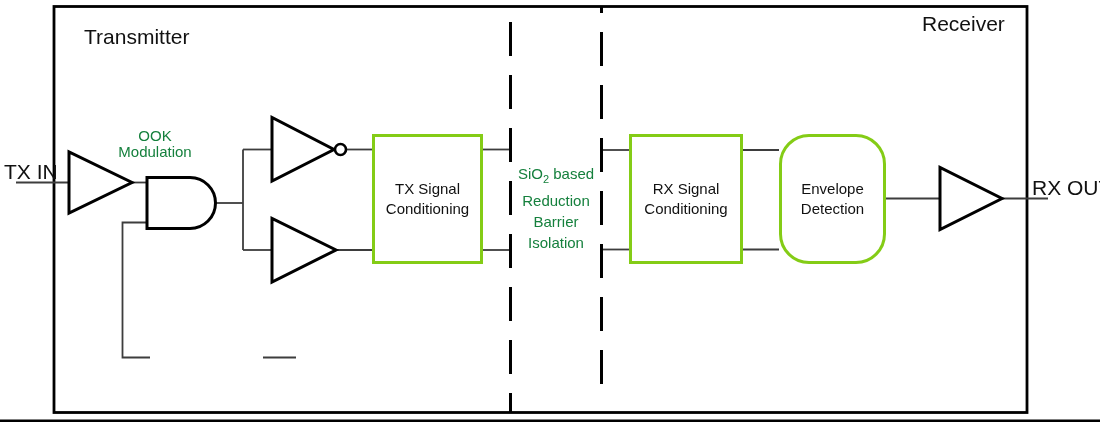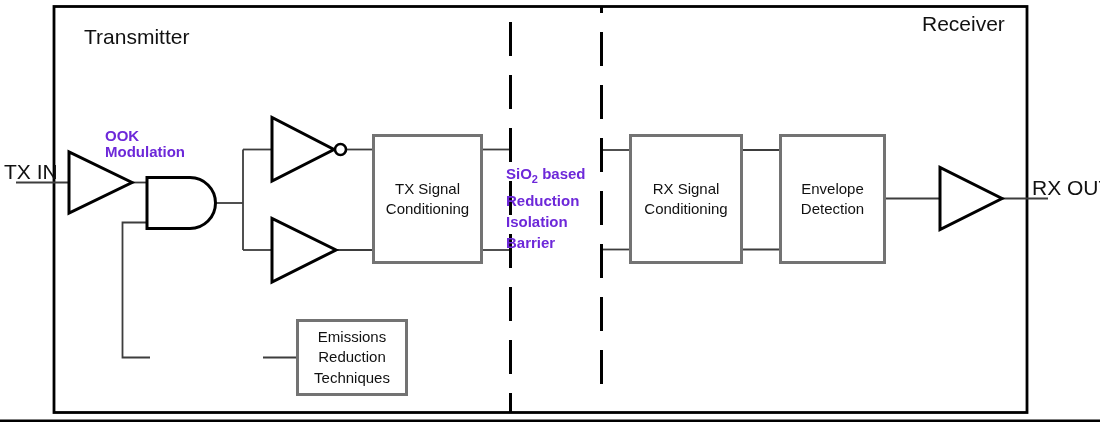--- a/index.html
+++ b/index.html
@@ -15,54 +15,53 @@
   }
 
   svg.layer {
     position: absolute;
     left: 0; top: 0;
     width: 1100px; height: 423px;
   }
 
   .block {
     position: absolute;
-    border: 3px solid #737373;
+    border: 3px solid #84cc16;
     background: #fff;
     display: flex;
     align-items: center;
     justify-content: center;
     text-align: center;
     font-size: 15px;
     line-height: 1.35;
     color: #111;
     padding: 2px;
   }
   #box-tx-signal   { left: 372px; top: 134px; width: 111px; height: 130px; }
   #box-rx-signal   { left: 629px; top: 134px; width: 114px; height: 130px; text-align: center; }
-  #box-envelope    { left: 779px; top: 134px; width: 107px; height: 130px; }
+  #box-envelope    { left: 779px; top: 134px; width: 107px; height: 130px; border-radius: 30px; }
   #box-oscillator  { left: 150px; top: 320px; width: 113px; height:  74px; }
   #box-emissions   { left: 296px; top: 319px; width: 112px; height:  77px; }
 
   .lbl {
     position: absolute;
     font-size: 21px;
     color: #111;
     white-space: nowrap;
   }
   #lbl-transmitter { left: 84px;  top: 25px; }
   #lbl-receiver    { left: 922px; top: 12px; }
   #lbl-tx-in       { left: 4px;   top: 160px; }
   #lbl-rx-out      { left: 1032px; top: 176px; }
 
   .lbl-multi {
     position: absolute;
     font-size: 15px;
-    color: #6d28d9;
-    text-align: left;
-    font-weight: bold;
+    color: #15803d;
+    text-align: center;
   }
   #lbl-ook {
     left: 105px; top: 128px; width: 100px;
     line-height: 16px;
   }
   #lbl-ook span { display: block; }
 
   #lbl-barrier {
     left: 506px; top: 163px; width: 100px;
     line-height: 21px;
@@ -117,34 +116,31 @@
 
   <div class="block" id="box-tx-signal">
     <span>TX Signal Conditioning</span>
   </div>
   <div class="block" id="box-rx-signal">
     <span>RX Signal Conditioning</span>
   </div>
   <div class="block" id="box-envelope">
     <span>Envelope Detection</span>
   </div>
-  <div class="block" id="box-emissions">
-    <span>Emissions Reduction Techniques</span>
-  </div>
 
   <div class="lbl" id="lbl-transmitter">Transmitter</div>
   <div class="lbl" id="lbl-receiver">Receiver</div>
   <div class="lbl" id="lbl-tx-in">TX IN</div>
   <div class="lbl" id="lbl-rx-out">RX OUT</div>
 
   <div class="lbl-multi" id="lbl-ook">
     <span>OOK</span>
     <span>Modulation</span>
   </div>
 
   <div class="lbl-multi" id="lbl-barrier">
     <span class="bline"><span>SiO</span><sub>2</sub><span> based</span></span>
     <span class="bline">Reduction</span>
+    <span class="bline">Barrier</span>
     <span class="bline">Isolation</span>
-    <span class="bline">Barrier</span>
   </div>
 
 </div>
 
 </body></html>

